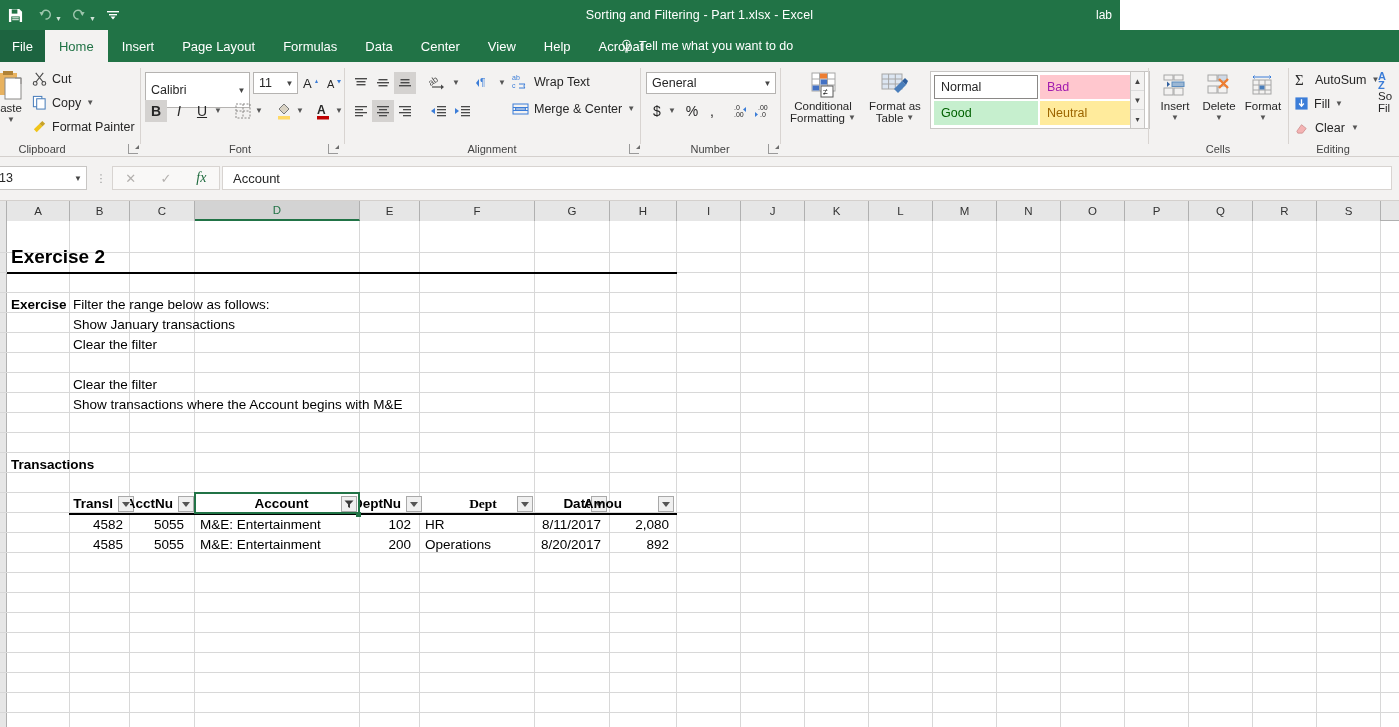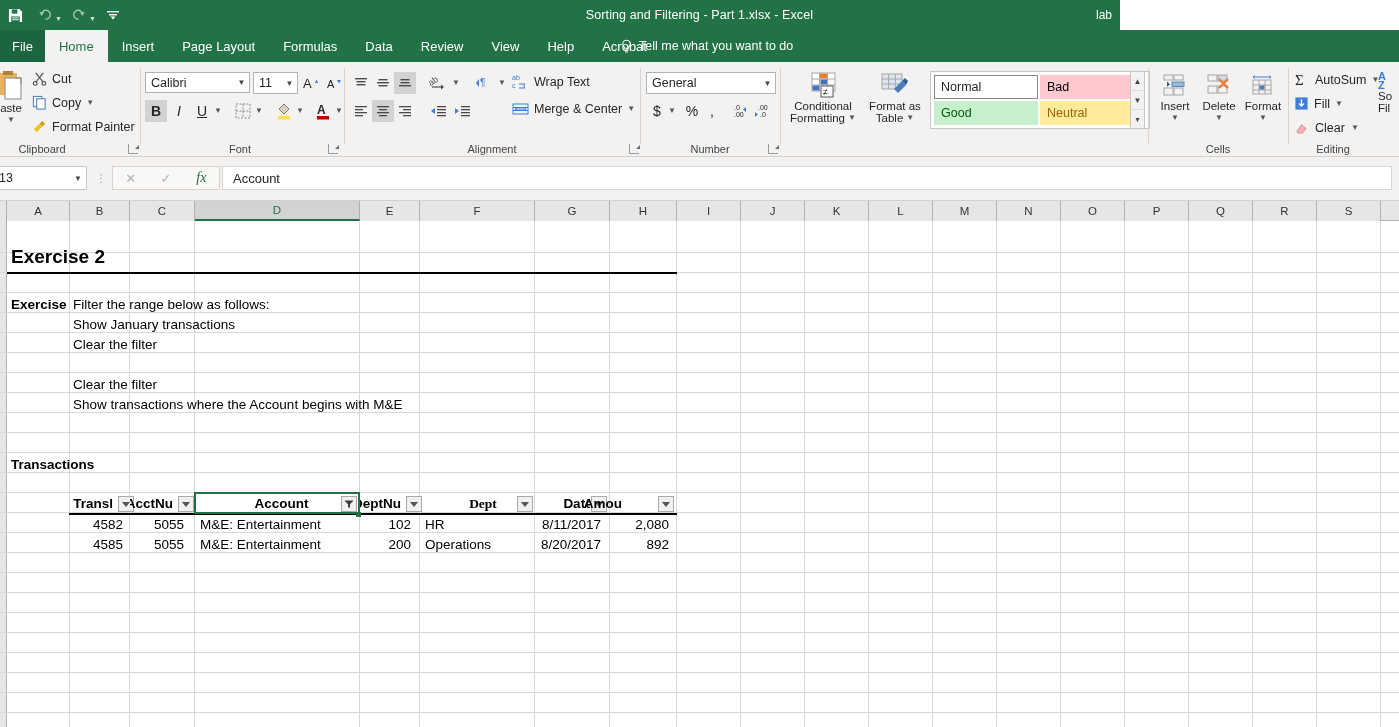--- a/index.html
+++ b/index.html
@@ -230,21 +230,21 @@
   </div>
 
   <div class="tabstrip">
     <div class="tabs">
       <div class="tab file">File</div>
       <div class="tab active">Home</div>
       <div class="tab">Insert</div>
       <div class="tab">Page Layout</div>
       <div class="tab">Formulas</div>
       <div class="tab">Data</div>
-      <div class="tab">Review</div>
+      <div class="tab">Center</div>
       <div class="tab">View</div>
       <div class="tab">Help</div>
       <div class="tab">Acrobat</div>
     </div>
     <div class="tellme">
       <svg class="bulb" viewBox="0 0 14 16">
           <path d="M7 1.2c-2.3 0-4 1.8-4 4 0 1.7 1 2.6 1.6 3.4v1.3h4.8V8.6C10 7.8 11 6.9 11 5.2c0-2.2-1.7-4-4-4z" fill="none" stroke="#ffffff" stroke-width="1.1"></path>
           <rect x="4.8" y="11.3" width="4.4" height="1.1" fill="#ffffff"></rect>
           <rect x="5.4" y="13.3" width="3.2" height="1.1" fill="#ffffff"></rect>
         </svg>
@@ -287,21 +287,21 @@
             <path d="M8 5 L11 2 L14 5 L11 8 Z" fill="#c8a227"></path>
           </svg>
         <span>Format Painter</span>
       </div>
       <div class="grp-label" style="left:-38px; width:160px;">Clipboard</div>
       <div class="dlg" style="left:128px;"></div>
     </div>
     <div class="grp-sep" style="left:140px;"></div>
 
     <div class="grp" style="left:140px; width:200px;">
-      <div class="ctl" style="left:5px; top:10px; width:105px; height:21px;">
+      <div class="ctl" style="left:5px; top:10px; width:105px; height:36px;">
         <span class="val">Calibri</span>
         <span class="drop">▼</span>
       </div>
       <div class="ctl" style="left:113px; top:10px; width:45px; height:22px;">
         <span class="val">11</span>
         <span class="drop">▼</span>
       </div>
       <div class="sqbtn" style="left:160px; top:10px; width:22px; height:22px;">
         <svg width="18" height="16" viewBox="0 0 18 16">
             <text x="1" y="13" font-size="13" font-family="Liberation Sans" fill="#262626">A</text>
@@ -537,21 +537,21 @@
           </svg>
         <span>Format as</span>
         <span style="display:flex; align-items:center; gap:3px;">
           <span>Table</span>
           <span class="caret">▼</span>
         </span>
       </div>
 
       <div class="gallery" style="left:150px; top:9px; width:220px; height:58px;">
         <div class="gcell gsel" style="background:#ffffff; color:#262626;">Normal</div>
-        <div class="gcell" style="background:#ffc7ce; color:#000000;">Bad</div>
+        <div class="gcell" style="background:#ffc7ce; color:#a21caf;">Bad</div>
         <div class="gcell" style="background:#c6efce; color:#006100;">Good</div>
         <div class="gcell" style="background:#ffeb9c; color:#9c6500;">Neutral</div>
       </div>
       <div class="gscroll" style="left:350px; top:9px; height:58px;">
         <div>▲</div>
         <div>▼</div>
         <div style="border-bottom:none;">▾</div>
       </div>
     </div>
     <div class="grp-sep" style="left:1148px;"></div>

